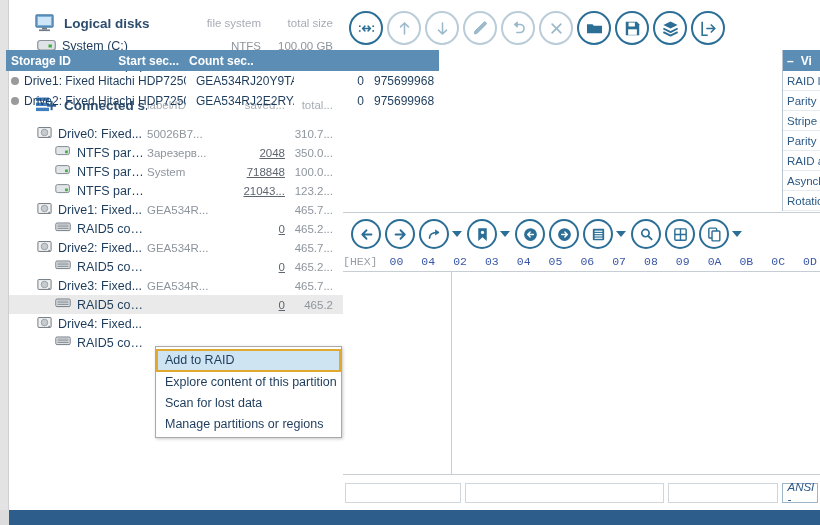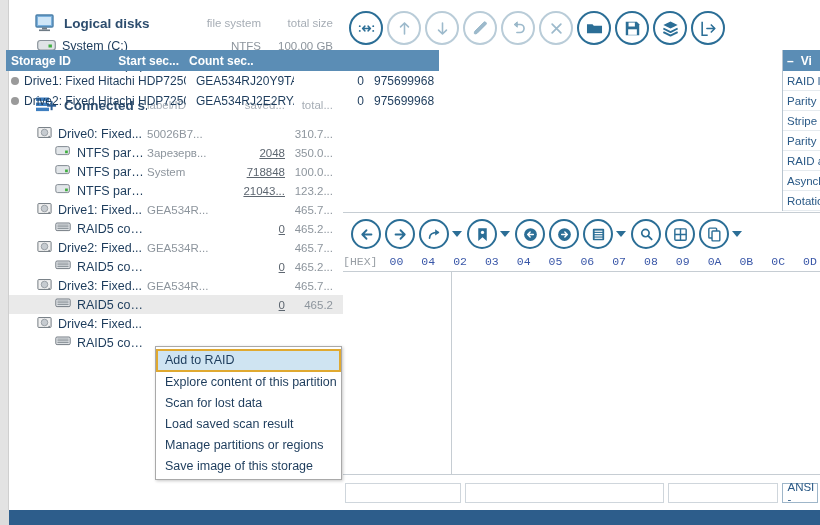--- a/index.html
+++ b/index.html
@@ -216,21 +216,21 @@
   }
 
   .hex-footer {
     position:absolute; left:343px; top:474px; width:477px; height:36px;
     border-top:1px solid #c6cdd3;
     display:flex; align-items:center; padding: 0 2px; gap: 4px;
   }
   .hf-in {
     height: 20px; border:1px solid #cfd6dc; background:#fff;
     font-size:11.5px; color:#2b5a87;
-    display:flex; align-items:center; padding-left:4px;
+    display:flex; align-items:center; padding-left:4px;font-style:italic;
   }
   .hf-1 { width: 118px; }
   .hf-2 { width: 202px; }
   .hf-3 { width: 112px; }
   .hf-4 { width: 36px; border:1px solid #9fb6c9; }
 
   .vsplit-main {
     position:absolute; left:342px; top:0; width:1px; height:510px; background:#c9cfd4;
   }
 </style>
@@ -496,23 +496,21 @@
           </span>
         </div>
       </div>
   </div>
 
   <div class="ctx-menu">
     <div id="ctx-items">
         <div class="ctx-item hl">Add to RAID</div>
         <div class="ctx-item">Explore content of this partition</div>
         <div class="ctx-item">Scan for lost data</div>
-        <div class="ctx-item">Load saved scan result</div>
         <div class="ctx-item">Manage partitions or regions</div>
-        <div class="ctx-item">Save image of this storage</div>
       </div>
   </div>
 
   <div class="right-panel">
     <div class="toolbar" id="raid-toolbar">
         <div class="tb-btn" style="color: rgb(43, 110, 150);">
           <span style="display: flex; color: inherit;">
             <svg viewBox="0 0 24 24" width="19" height="19">
               <path d="M7 12h10M7 12l3-3M7 12l3 3M17 12l-3-3M17 12l-3 3" stroke="currentColor" stroke-width="1.8" fill="none" stroke-linecap="round"></path>
               <circle cx="3.5" cy="9" r="1.2" fill="currentColor"></circle>

